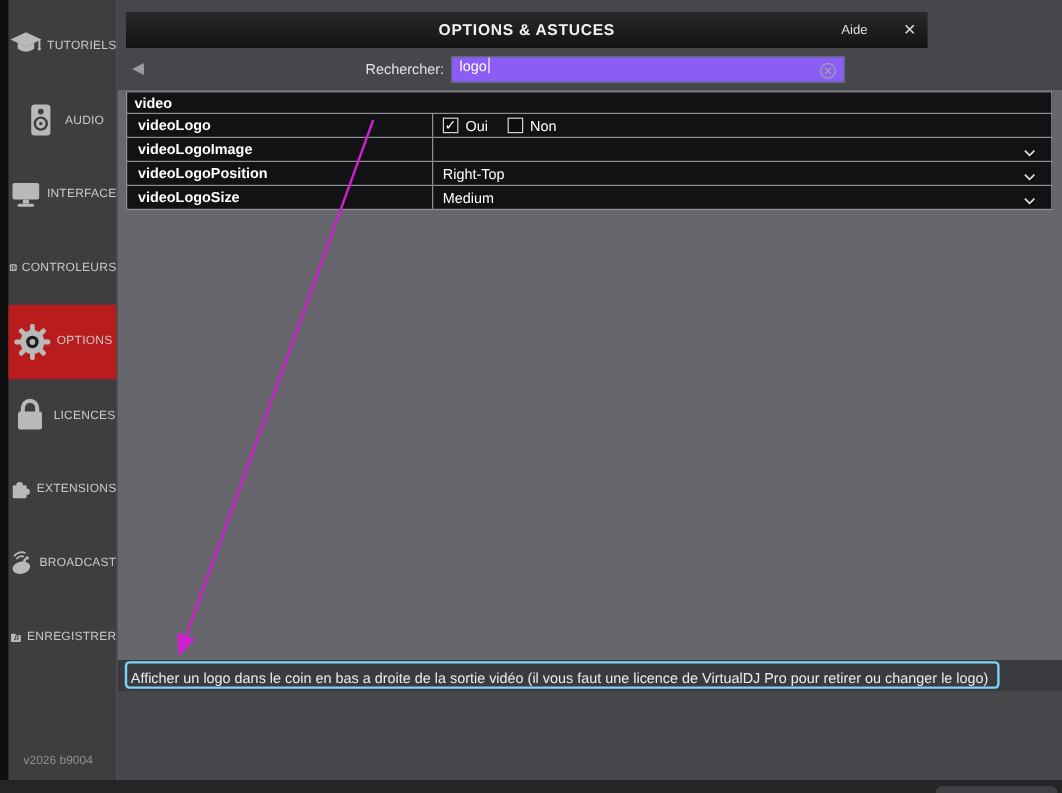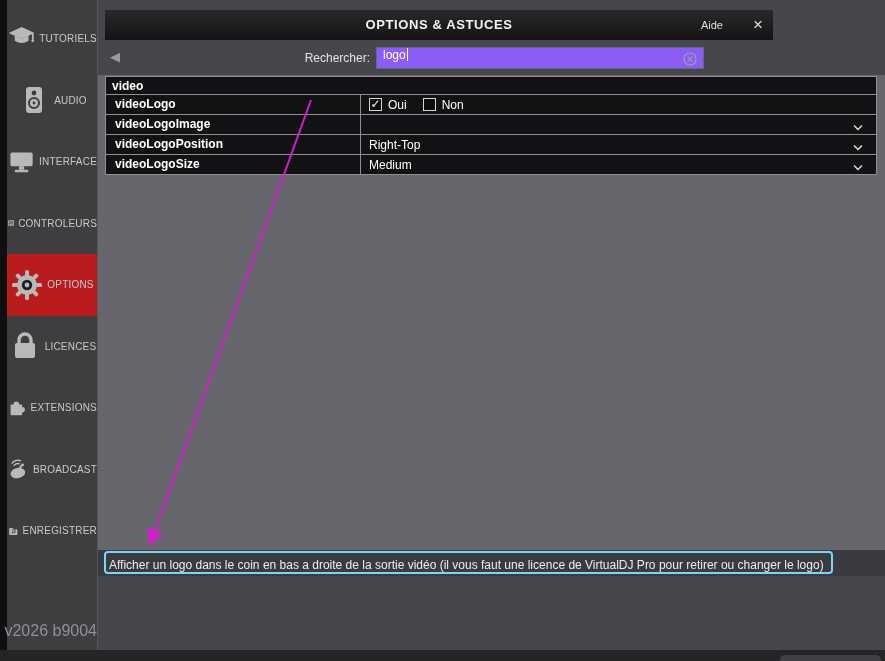--- a/index.html
+++ b/index.html
@@ -14,21 +14,21 @@
   .bottom-chip{position:absolute;left:780px;top:5px;width:101px;height:10px;background:#3f4043;border-radius:5px 5px 0 0;}
 
   
   .sidebar{position:absolute;left:0;top:0;width:98px;height:650px;background:#3e3e40;border-right:1px solid #56575b;z-index:3;}
   .left-strip{position:absolute;left:0;top:0;width:7px;height:650px;background:#0f0f11;}
   .side-items{position:absolute;left:7px;top:8px;width:90px;display:flex;flex-direction:column;}
   .side-item{height:61.5px;display:flex;align-items:center;justify-content:center;gap:3px;cursor:pointer;}
   .side-item.active{background:#b91c1c;}
   .side-label{font-size:10px;color:#c9c9cb;letter-spacing:.2px;}
   .side-icon{width:34px;height:34px;display:block;}
-  .version{position:absolute;left:0;bottom:10px;width:97px;text-align:right;font-size:16px;color:#909095;}
+  .version{position:absolute;left:0;bottom:10px;width:97px;text-align:center;font-size:10px;color:#909095;}
 
   
   .titlebar{position:absolute;left:105px;top:10px;width:668px;height:30px;background:linear-gradient(#29292c,#131315);z-index:5;}
   .titlebar .title{position:absolute;left:0;right:0;top:0;line-height:30px;text-align:center;color:#f2f2f2;font-weight:bold;font-size:13px;letter-spacing:.6px;}
   .titlebar .help{position:absolute;right:50px;top:0;line-height:30px;font-size:11px;color:#dedee0;cursor:pointer;}
   .titlebar .close{position:absolute;right:10px;top:0;line-height:29px;font-size:17px;color:#dedee0;cursor:pointer;}
 
   
   .back-arrow{position:absolute;left:110px;top:49px;font-size:13px;color:#9c9c9f;z-index:5;cursor:pointer;}
   .search-label{position:absolute;left:250px;top:51px;width:120px;text-align:right;font-size:12px;color:#e3e3e5;z-index:5;}

